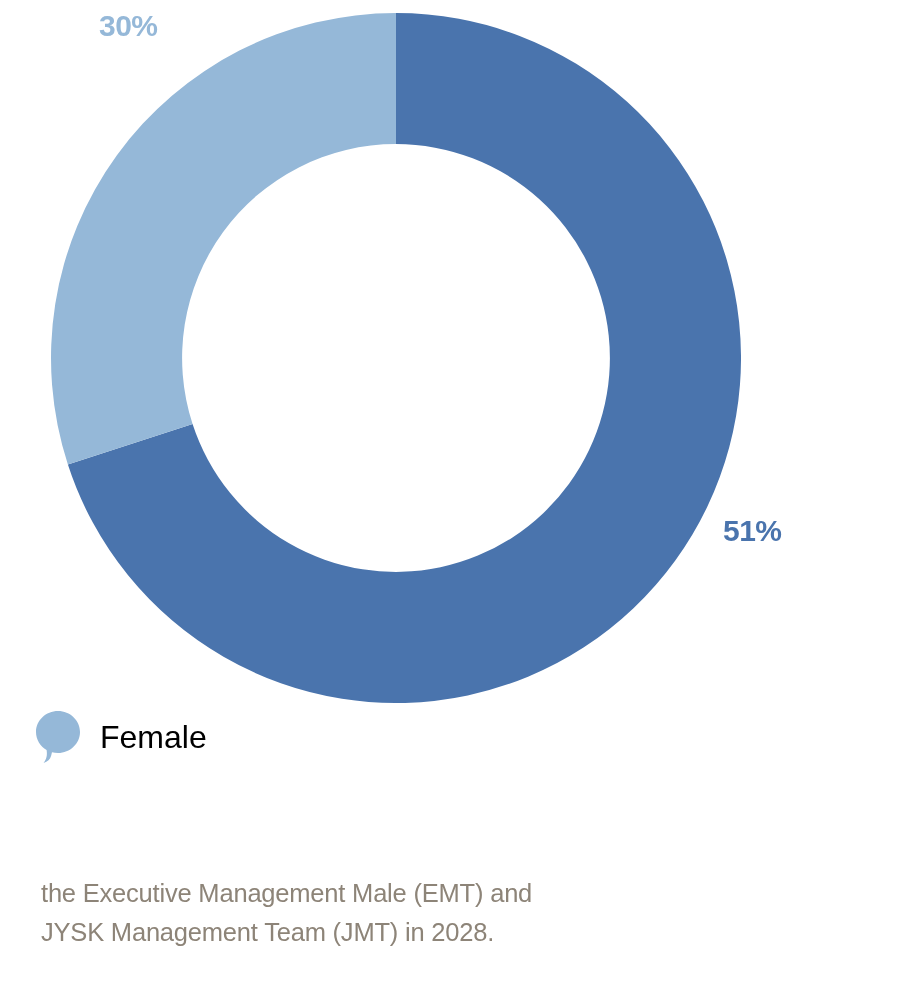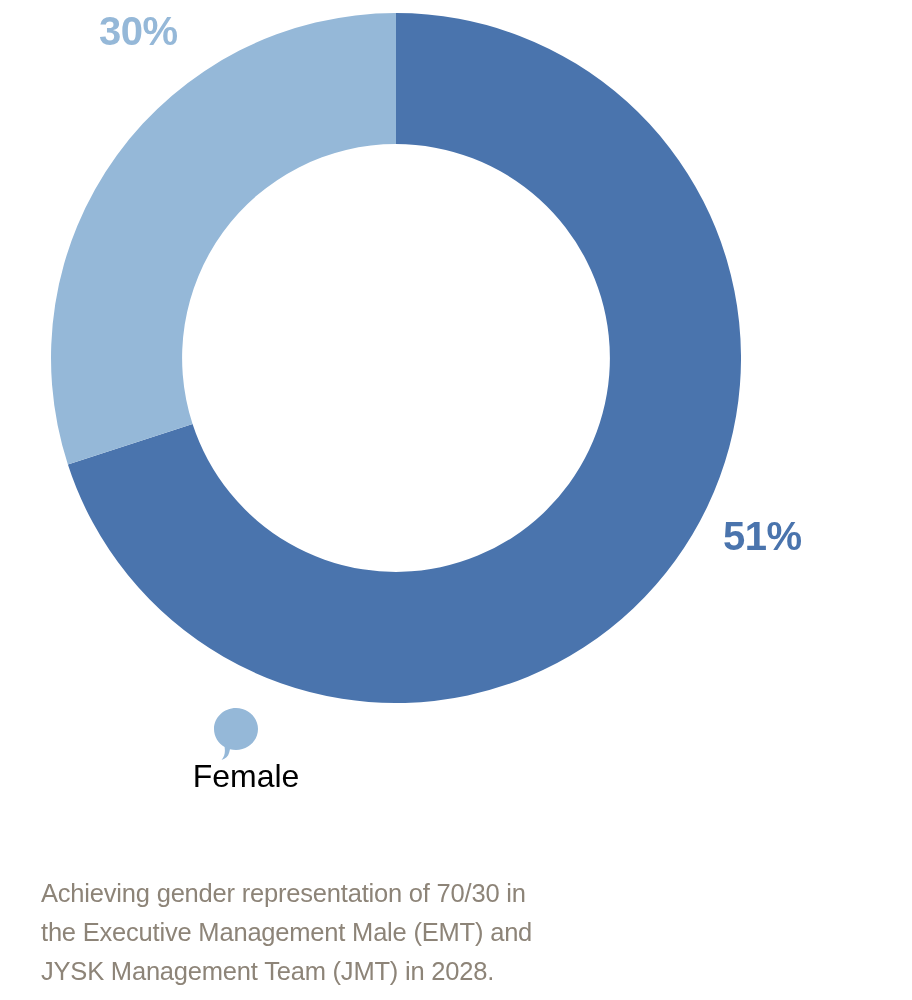--- a/index.html
+++ b/index.html
@@ -36,21 +36,21 @@
     display: block;
     width: 690px;
     height: 690px;
   }
 
   
   .pct {
     position: absolute;
     font-family: "Liberation Sans", sans-serif;
     font-weight: bold;
-    font-size: 40px;
+    font-size: 30px;
     letter-spacing: -0.5px;
     line-height: 1;
     white-space: nowrap;
   }
   .pct-female {
     left: 99px;
     top: 11px;
   }
   .pct-male {
     left: 723px;
@@ -61,21 +61,20 @@
   .legend {
     position: absolute;
     left: 36px;
     top: 708px;
     width: 400px;
   }
   .legend-row {
     display: flex;
     align-items: center;
     height: 58px;
-    flex-direction: column;
   }
   .legend-marker {
     width: 44px;
     height: 52px;
     flex: 0 0 44px;
     position: relative;
   }
   .legend-marker svg {
     display: block;
     width: 44px;
@@ -135,18 +134,17 @@
                    C4.2 35.3 0 28.6 0 21 C0 9.4 9.85 0 22 0 Z"></path>
         </svg>
       </span>
       <span class="legend-label">Female</span>
     </div>
 
 
   </div>
 
   <div class="caption" style="color:#8d8478">
-    <div class="caption-line">Achieving gender representation of 70/30 in</div>
     <div class="caption-line">the Executive Management Male (EMT) and</div>
     <div class="caption-line">JYSK Management Team (JMT) in 2028.</div>
   </div>
 
 </div>
 
 </body></html>

